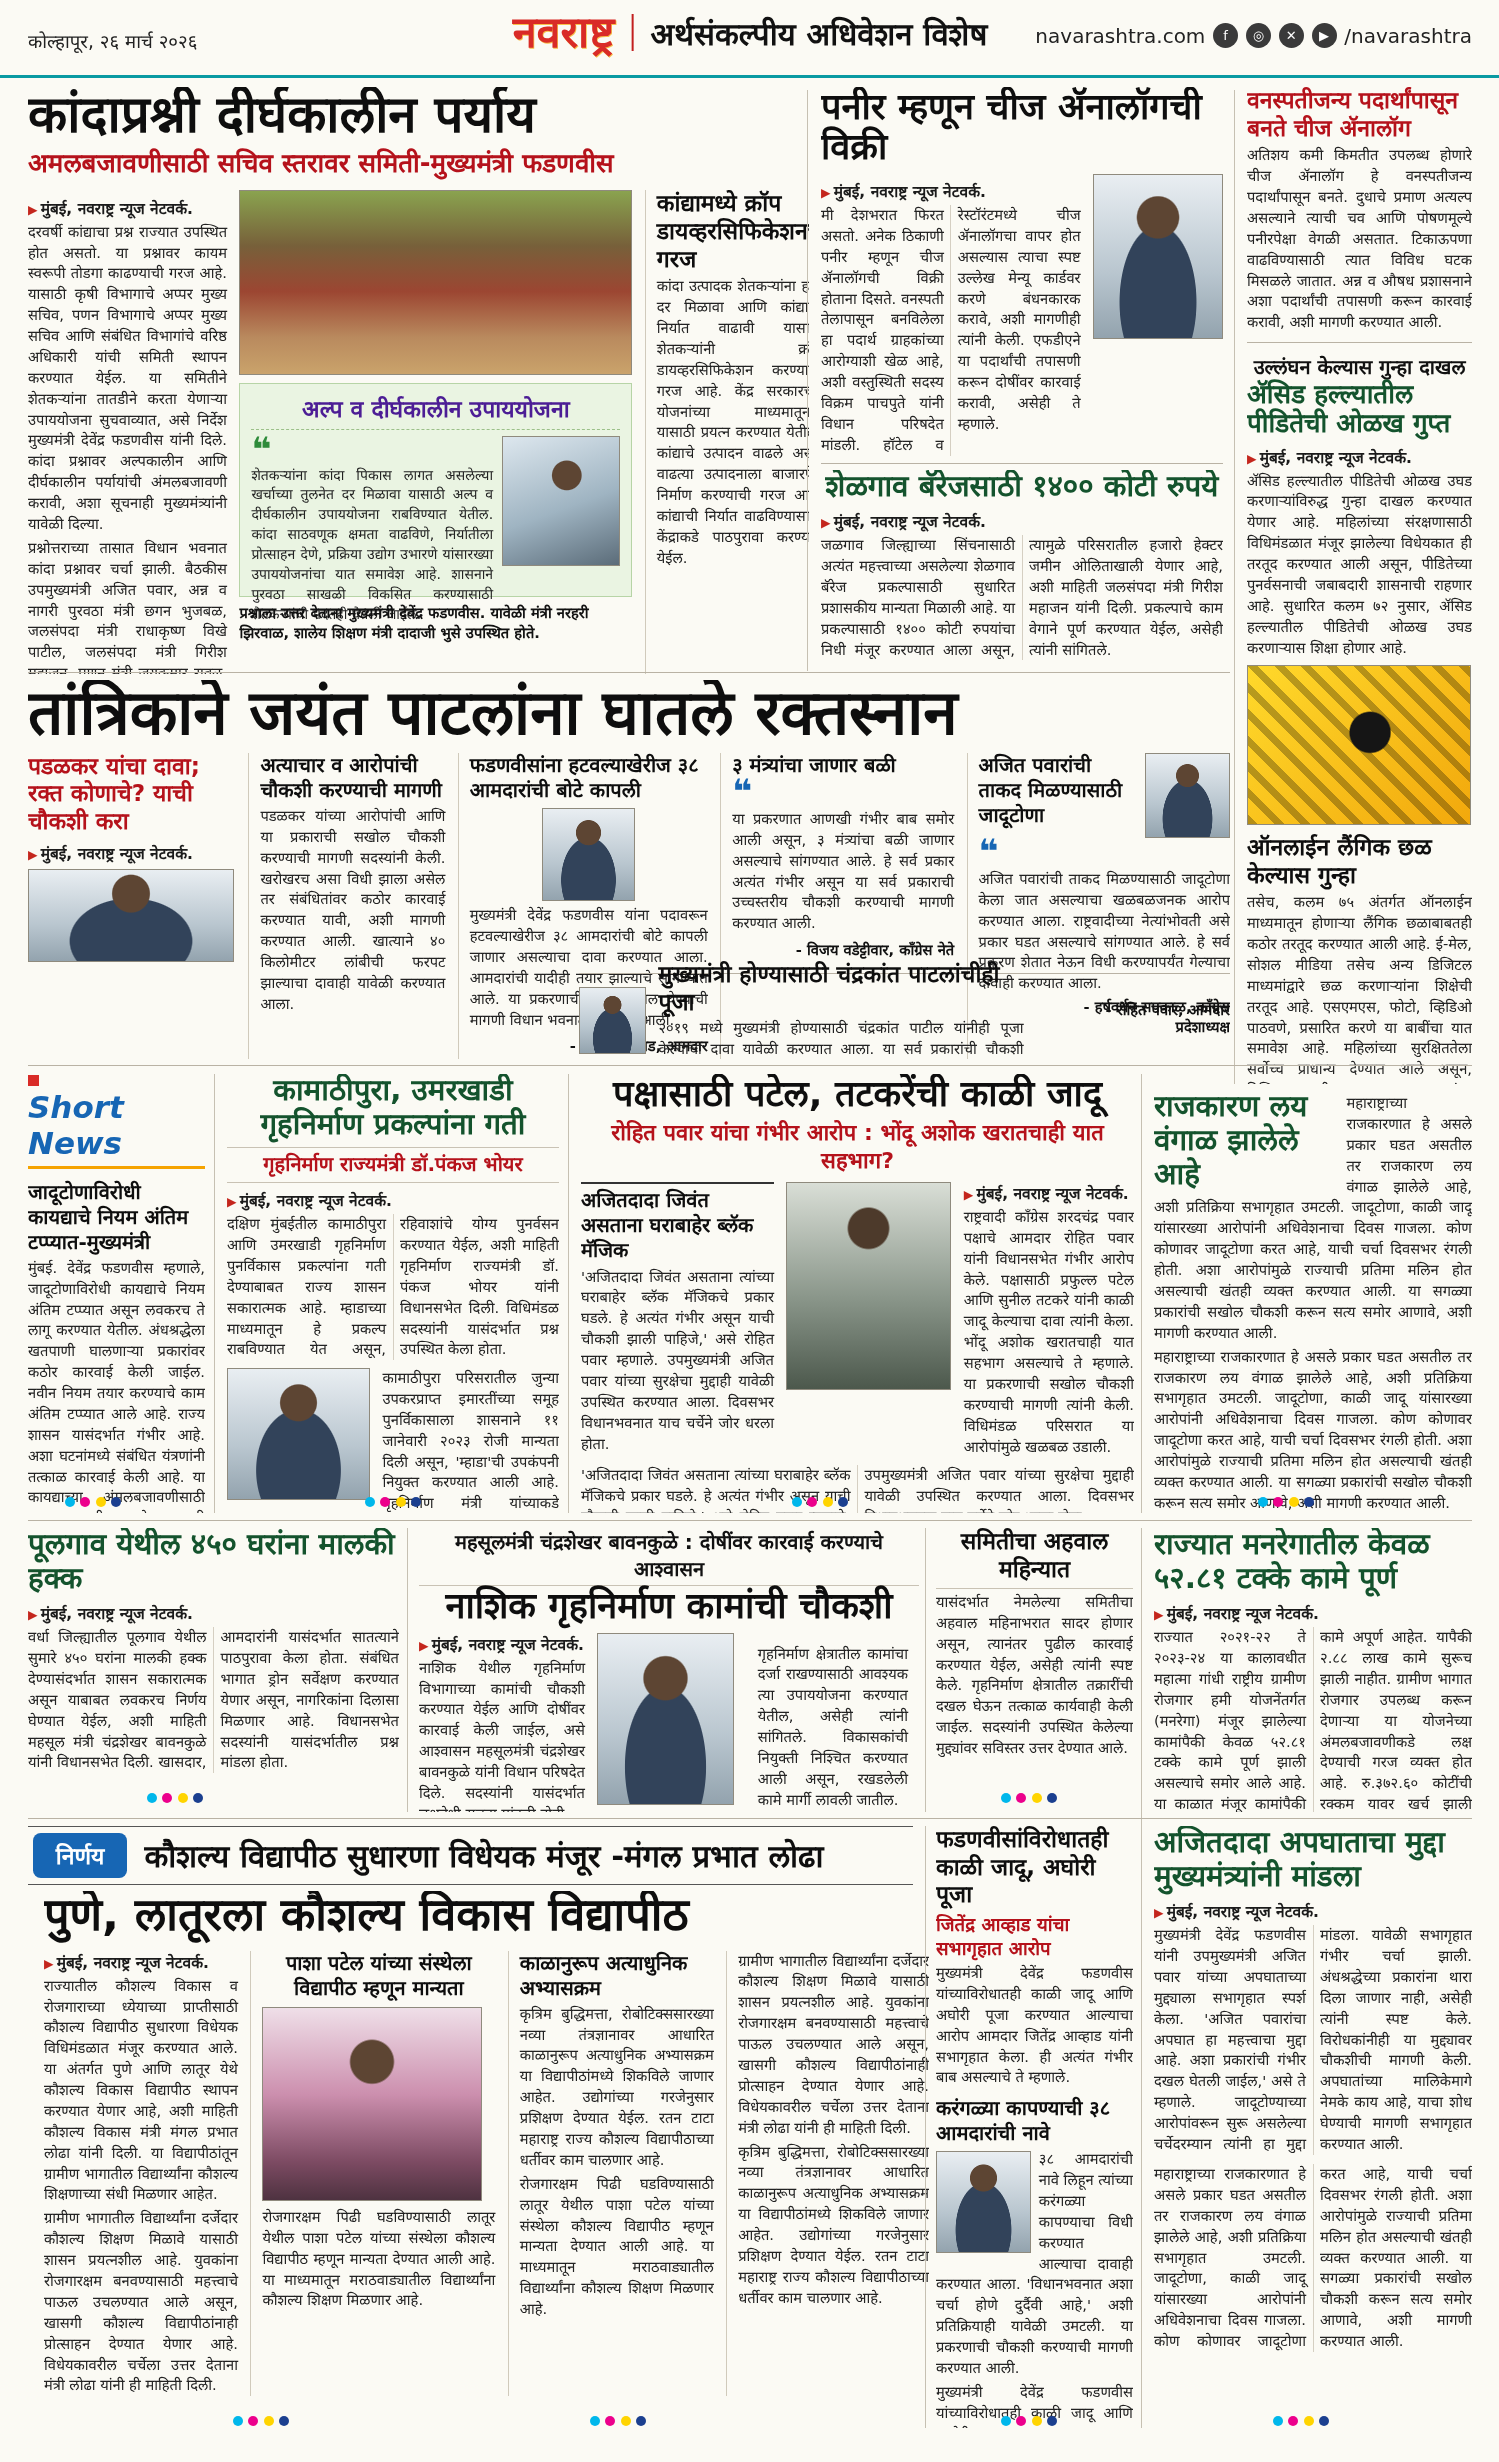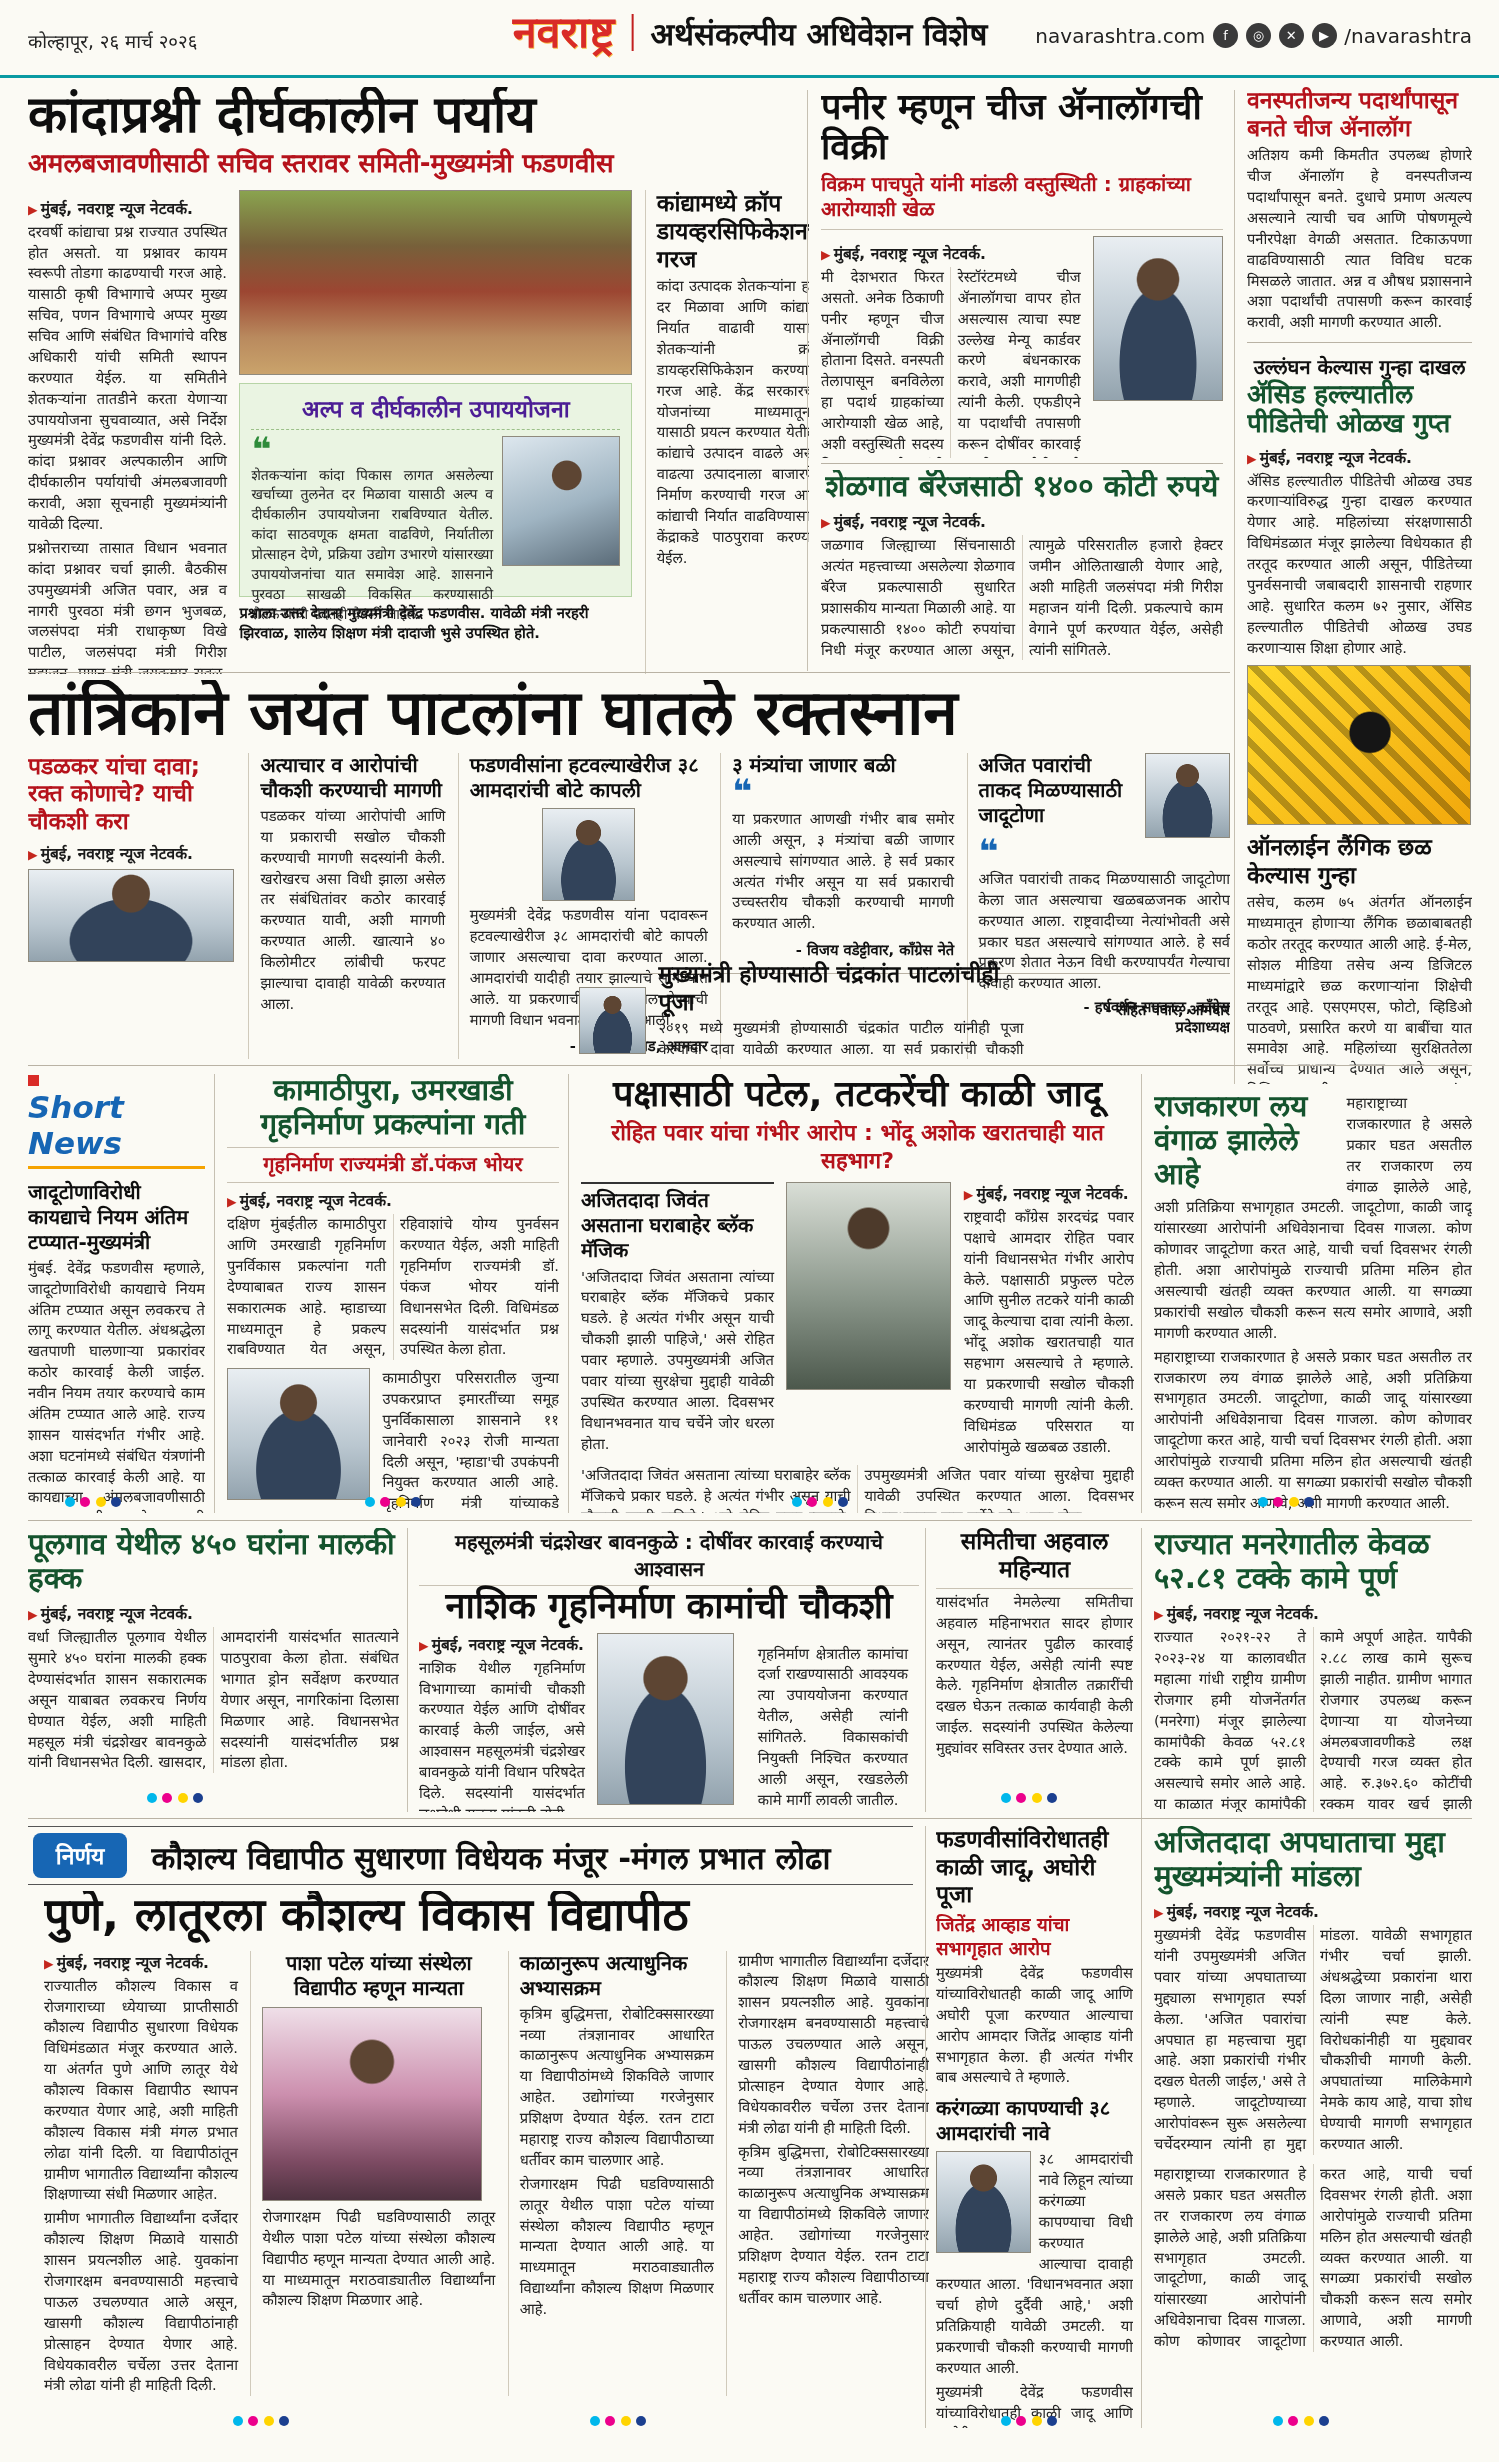--- a/index.html
+++ b/index.html
@@ -68,21 +68,21 @@
   .greenbox{background:#eaf4e2;border:0.8px solid #b7d4a6;box-sizing:border-box;padding:7.8px 11px;}
   .greenbox .title{color:#4c1d95;font-size:23px;font-weight:bold;text-align:center;
       border-bottom:0.8px dashed #9cc089;padding-bottom:4.7px;margin-bottom:6.2px;}
   
   .sn-title{font-size:31px;font-weight:bold;font-style:italic;color:#1766b4;
       border-bottom:3.9px solid #f5a300;padding-bottom:4.7px;display:inline-block;}
   .sn-dot{display:inline-block;width:11px;height:11px;background:#d92b27;margin-right:6.2px;}
   
   .tag{background:#1766b4;color:#fff;font-size:23px;font-weight:bold;border-radius:7.8px;
       padding:6.2px 23px;display:inline-block;}
-  .strip-row{display:flex;align-items:flex-end;gap:24px;border-top:1.6px solid #555;
+  .strip-row{display:flex;align-items:center;gap:17px;border-top:1.6px solid #555;
       border-bottom:1.6px solid #555;padding:6.2px 4.7px;}
   .strip-h{font-size:31px;font-weight:bold;color:#0e0e0e;}
   
   .cmyk{position:absolute;display:flex;gap:5.4px;}
   .cmyk i{width:10px;height:10px;border-radius:50%;display:block;}
   .cmyk .c{background:#00b7eb;} .cmyk .m{background:#ec008c;}
   .cmyk .y{background:#ffd400;} .cmyk .k{background:#1b3f8f;}
   .flexrow{display:flex;gap:12.4px;}
   .colrule{border-left:0.8px solid #d0cabb;padding-left:11px;}
 </style>
@@ -134,21 +134,20 @@
       <h3 class="h-sm">कांद्यामध्ये क्रॉप डायव्हरसिफिकेशनची गरज</h3>
       <p class="body sm">कांदा उत्पादक शेतकऱ्यांना हमी दर मिळावा आणि कांद्याची निर्यात वाढावी यासाठी शेतकऱ्यांनी क्रॉप डायव्हरसिफिकेशन करण्याची गरज आहे. केंद्र सरकारच्या योजनांच्या माध्यमातूनही यासाठी प्रयत्न करण्यात येतील. कांद्याचे उत्पादन वाढले असून वाढत्या उत्पादनाला बाजारपेठ निर्माण करण्याची गरज आहे. कांद्याची निर्यात वाढविण्यासाठी केंद्राकडे पाठपुरावा करण्यात येईल.</p>
     </div>
   </div>
 </section>
 
 <i class="vr" style="left:807px;top:90px;height:581px;"></i>
 
 <section style="left:821px;top:87px;width:402px;height:371px;">
   <h2 class="h-lg">पनीर म्हणून चीज ॲनालॉगची विक्री</h2>
-  <p class="deck-sm" style="border-bottom:0.8px solid #c9c2b4;padding-bottom:6.2px;">विक्रम पाचपुते यांनी मांडली वस्तुस्थिती : ग्राहकांच्या आरोग्याशी खेळ</p>
   <div class="flexrow" style="margin-top:6.2px;">
     <div style="flex:1;">
       <p class="byline"><span class="arr">▶</span><span>मुंबई, नवराष्ट्र न्यूज नेटवर्क.</span></p>
       <p class="body sm cols2">मी देशभरात फिरत असतो. अनेक ठिकाणी पनीर म्हणून चीज ॲनालॉगची विक्री होताना दिसते. वनस्पती तेलापासून बनविलेला हा पदार्थ ग्राहकांच्या आरोग्याशी खेळ आहे, अशी वस्तुस्थिती सदस्य विक्रम पाचपुते यांनी विधान परिषदेत मांडली. हॉटेल व रेस्टॉरंटमध्ये चीज ॲनालॉगचा वापर होत असल्यास त्याचा स्पष्ट उल्लेख मेन्यू कार्डवर करणे बंधनकारक करावे, अशी मागणीही त्यांनी केली. एफडीएने या पदार्थांची तपासणी करून दोषींवर कारवाई करावी, असेही ते म्हणाले.</p>
     </div>
     <div class="photo head-sil" style="width:130px;height:165px;flex:none;"></div>
   </div>
 </section>
 
 <div class="hr" style="left:821px;top:463px;width:402px;"></div>

